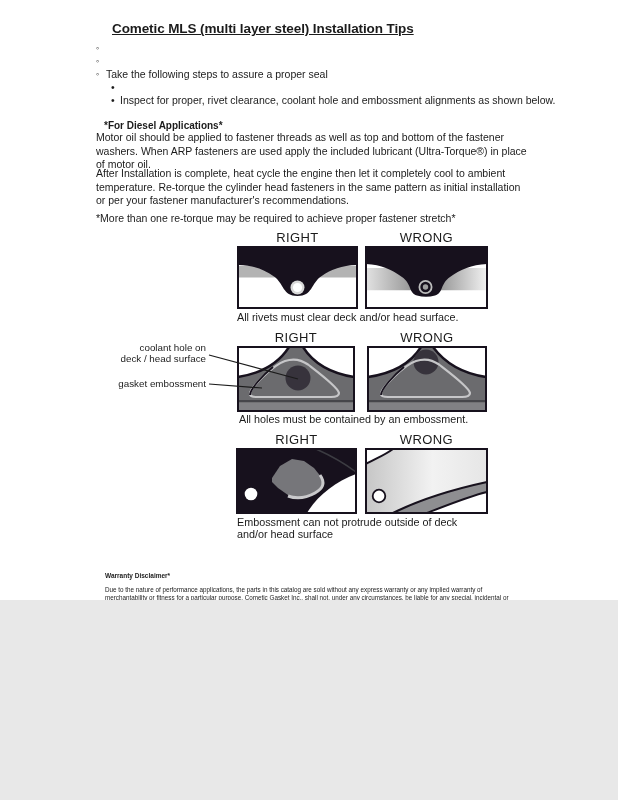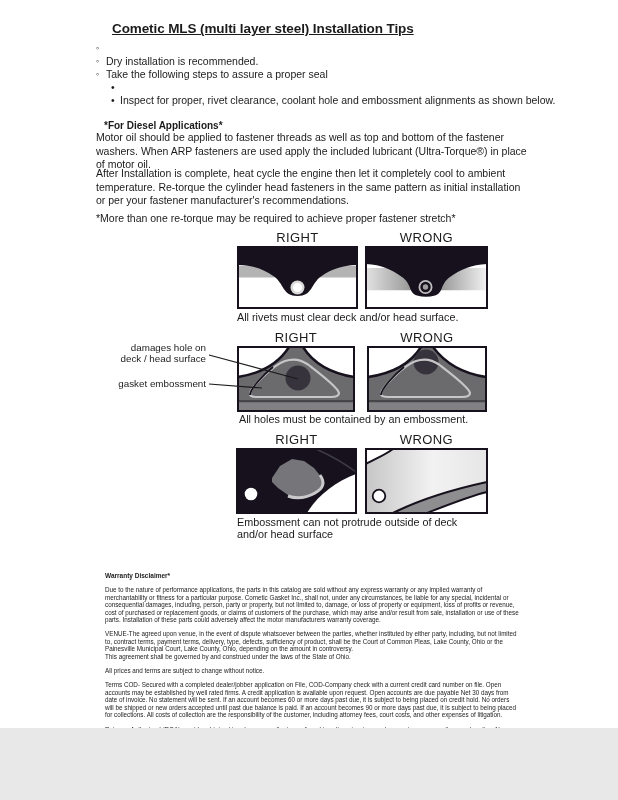--- a/index.html
+++ b/index.html
@@ -1,17 +1,17 @@
 <!DOCTYPE html>
 <html><head>
 <meta charset="utf-8">
 <style>
   html,body{margin:0;padding:0;background:#e8e8e8;}
   .page{
-    position:relative;width:618px;height:728px;background:#ffffff;
+    position:relative;width:618px;height:600px;background:#ffffff;
     font-family:"Liberation Sans",sans-serif;color:#1b1b1b;overflow:hidden;
     margin:0 auto;
   }
   .abs{position:absolute;}
   .title{
     left:112px;top:21px;font-size:13.5px;font-weight:bold;
     text-decoration:underline;letter-spacing:-0.1px;white-space:nowrap;margin:0;
   }
   .bullets{left:96px;top:42px;font-size:10.5px;line-height:13px;}
   .b{display:flex;}
@@ -38,21 +38,20 @@
 <div class="page">
 
   <h1 class="abs title">Cometic MLS (multi layer steel) Installation Tips</h1>
 
   <div class="abs bullets">
     <div class="b">
         <span class="m">◦</span>
       </div>
     <div class="b">
         <span class="m">◦</span>
-        <span>Dry installation is recommended.</span>
       </div>
     <div class="b">
         <span class="m">◦</span>
         <span>Take the following steps to assure a proper seal</span>
       </div>
     <div class="b sub">
         <span class="m">•</span>
       </div>
     <div class="b sub">
         <span class="m">•</span>
@@ -99,21 +98,21 @@
       <circle cx="60.5" cy="41" r="2.7" fill="#9f9f9f"></circle>
       <rect x="1" y="1" width="121" height="61" fill="none" stroke="#17111d" stroke-width="2"></rect>
     </svg>
   </div>
 
   <div class="abs cap" style="left:237px;top:312px;text-align:right;">All rivets must clear deck and/or head surface.</div>
 
   <div class="abs rw" style="left:237px;top:330px;width:118px;">RIGHT</div>
   <div class="abs rw" style="left:367px;top:330px;width:120px;">WRONG</div>
 
-  <div class="abs dlabel" style="right:412px;top:343px;">damages hole on
+  <div class="abs dlabel" style="right:412px;top:343px;">coolant hole on
 deck / head surface</div>
   <div class="abs dlabel" style="right:412px;top:379px;">gasket embossment</div>
 
   <div class="abs" style="left:237px;top:346px;">
     <svg width="118" height="66" viewBox="0 0 118 66">
       <rect x="0" y="0" width="118" height="66" fill="#ffffff"></rect>
       <path d="M1,65 V31 C20,28 40,20 52,1 H66 C78,20 98,28 117,31 V65 Z" fill="#6b6b6e"></path>
       <path d="M1,31 C20,28 40,20 52,1 M66,1 C78,20 98,28 117,31" fill="none" stroke="#17111d" stroke-width="2.4"></path>
       <rect x="1" y="54" width="116" height="2.4" fill="#46464a"></rect>
       <rect x="1" y="56.4" width="116" height="8.6" fill="#818184"></rect>

